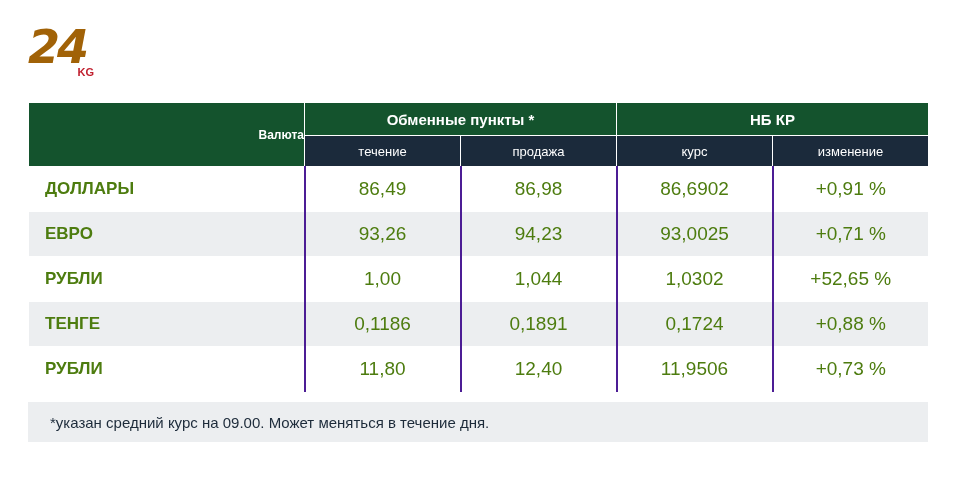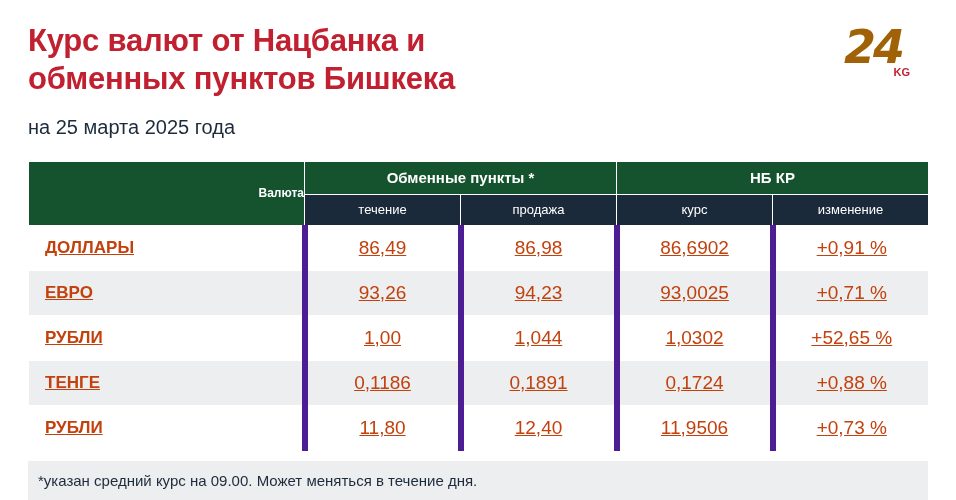--- a/index.html
+++ b/index.html
@@ -102,61 +102,55 @@
     color: #ffffff;
     font-size: 13px;
     font-weight: normal;
     height: 30px;
     text-align: center;
     padding: 0;
   }
   tbody td {
     height: 44px;
     font-size: 19px;
-    color: #c2410c;
+    color: #4d7c0f;
     text-align: center;
     padding: 0;
-    text-decoration: underline;
   }
   tbody td.cur {
     text-align: left;
     padding-left: 16px;
     font-weight: bold;
     font-size: 17px;
   }
   tr.row-odd td { background: #ffffff; }
   tr.row-even td { background: #eceef0; }
   tr.row-odd td.cur { background: #ffffff; }
   tr.row-even td.cur { background: #eceef0; }
   tbody tr td { border-bottom: 1px solid #d6d9dd; border-left: none; border-right: none; border-top: none; }
-  tbody tr td.sep { border-left: 6px solid #4c1d95; }
+  tbody tr td.sep { border-left: 2px solid #4c1d95; }
   .footnote {
     margin-top: 10px;
     width: 900px;
     background: #eceef0;
     height: 40px;
     display: flex;
     align-items: center;
-    padding-left: 10px;
+    padding-left: 22px;
     box-sizing: border-box;
     font-size: 15px;
     color: #1d2b3a;
   }
 </style>
 </head>
 <body>
 
 <div class="infographic">
 
   <div class="header">
-    <div class="title-block">
-      <h1 class="main-title">Курс валют от Нацбанка и
-обменных пунктов Бишкека</h1>
-      <div class="subtitle">на 25 марта 2025 года</div>
-    </div>
     <div class="logo">
       <div class="logo-text">24</div>
       <div class="logo-sub">KG</div>
     </div>
   </div>
 
   <div class="table-wrap">
     <table class="rates">
       <colgroup>
         <col style="width:276px">

